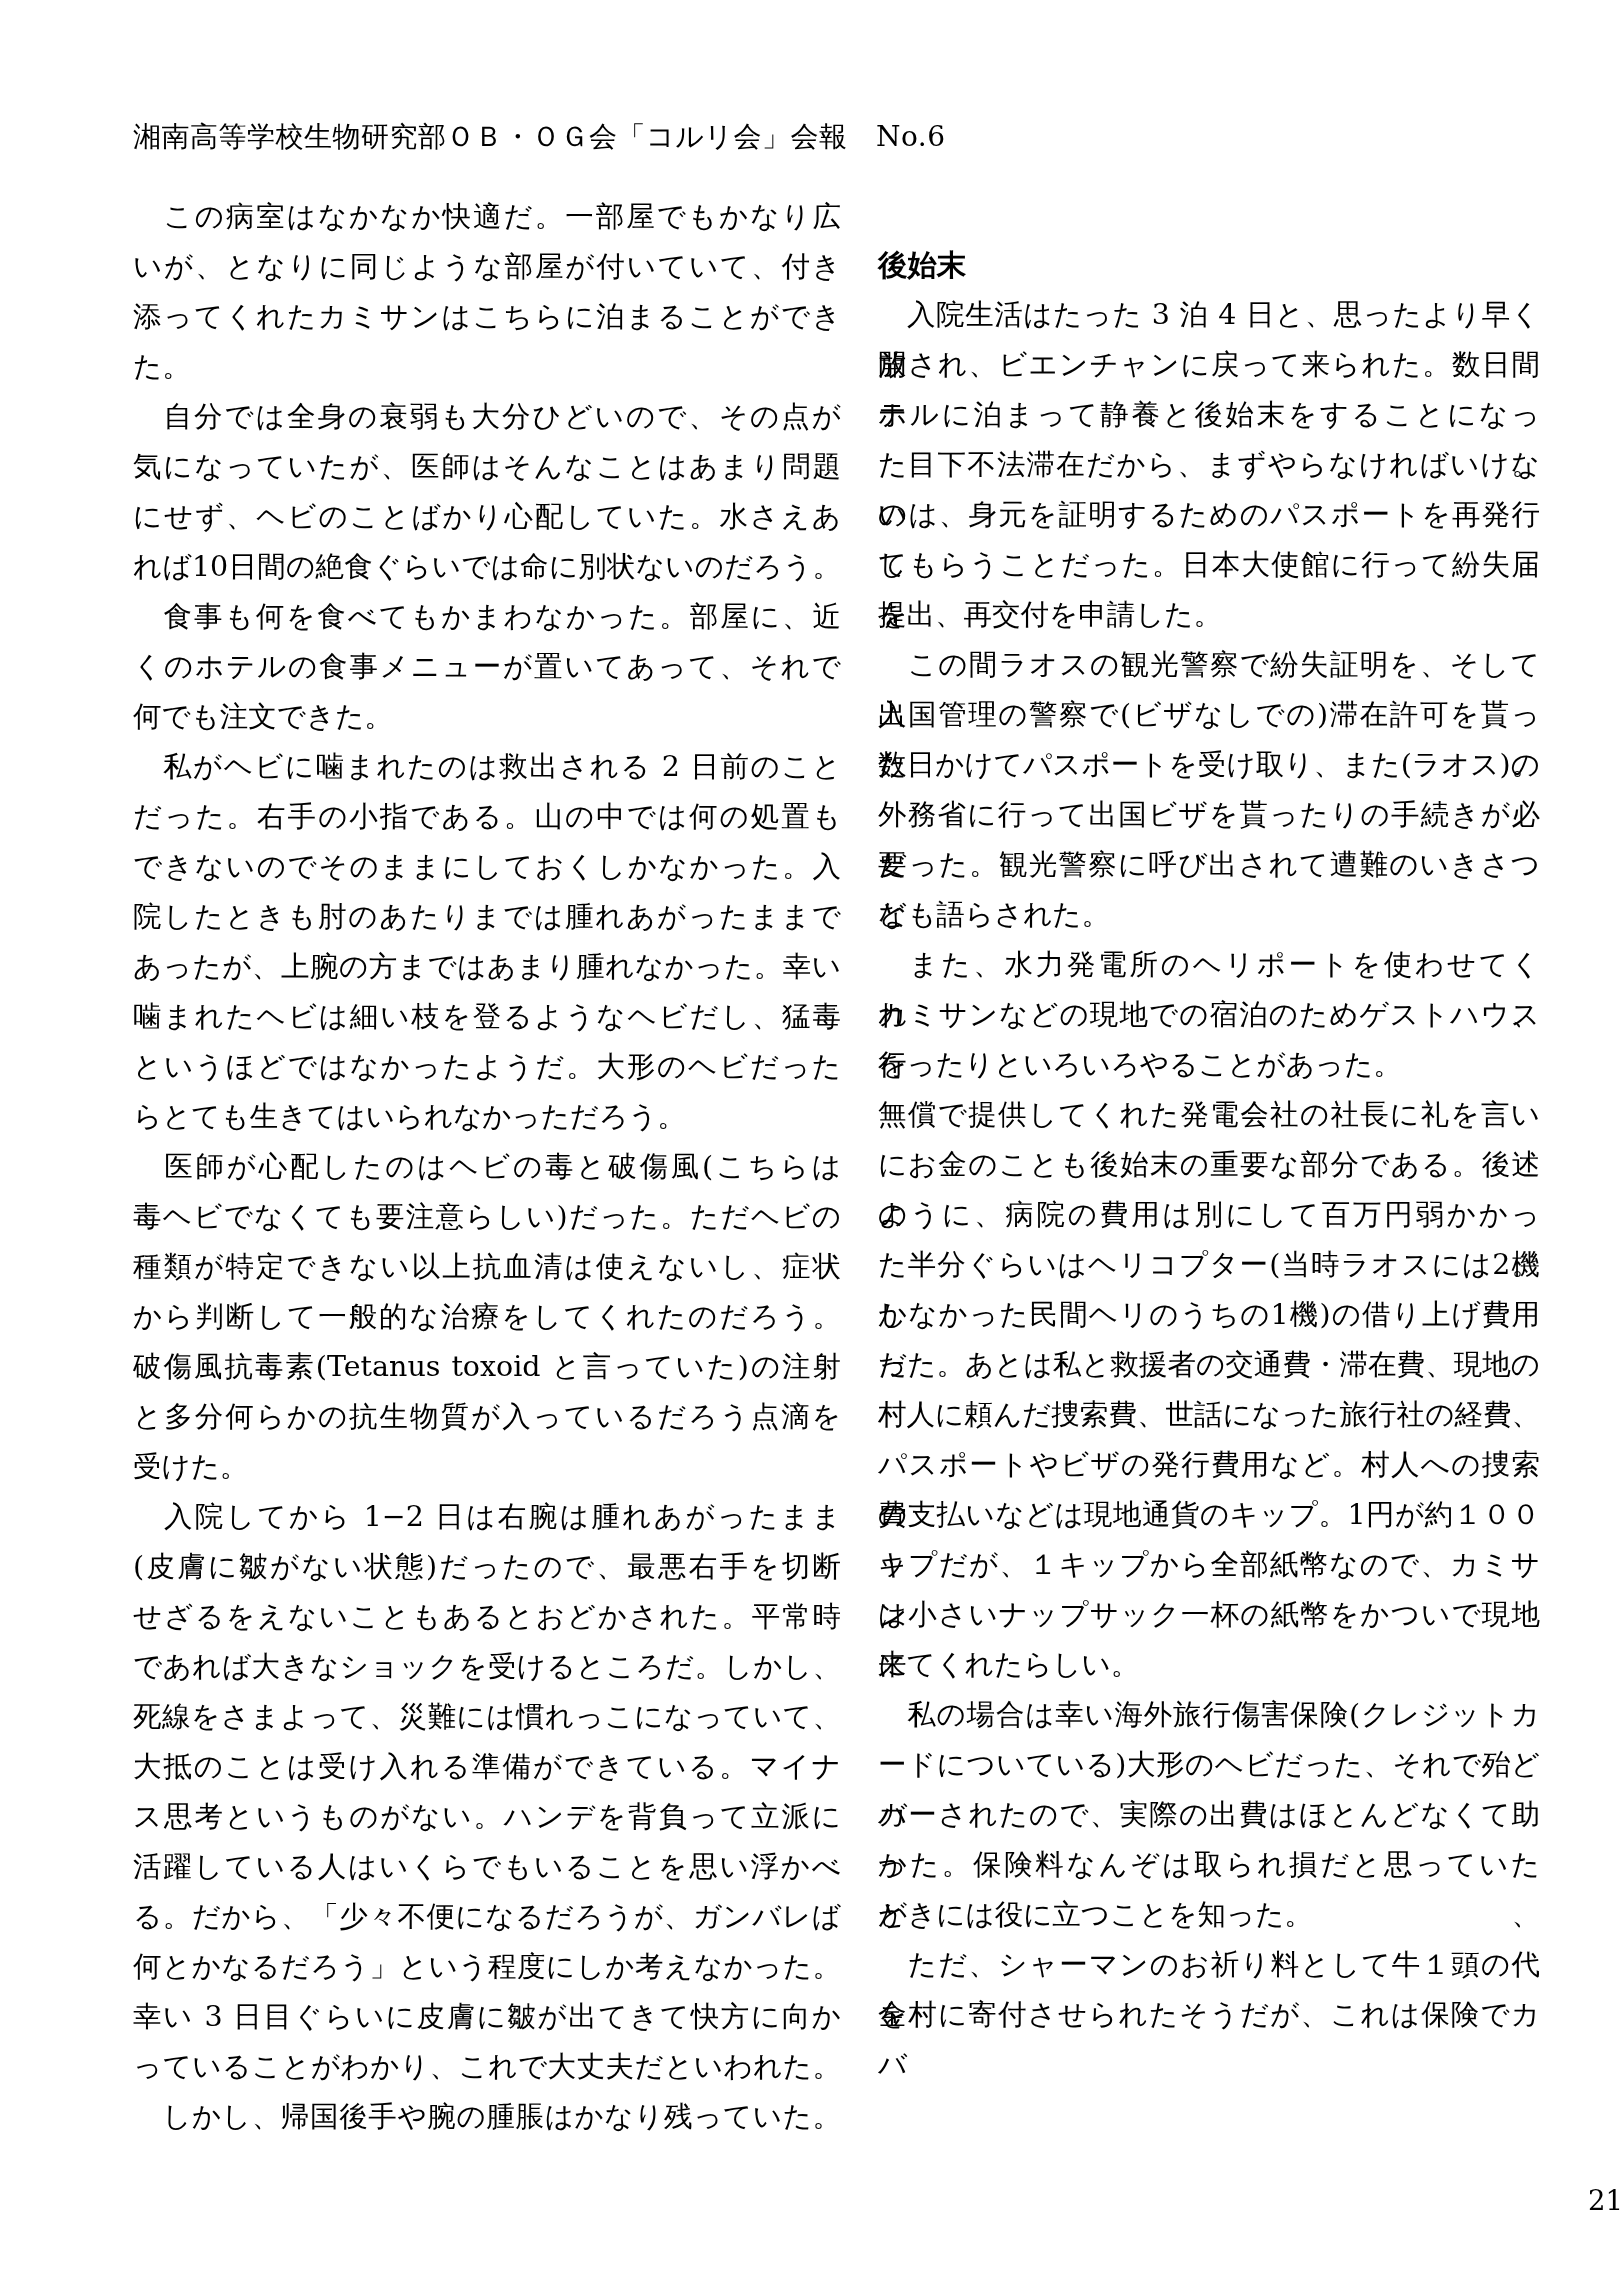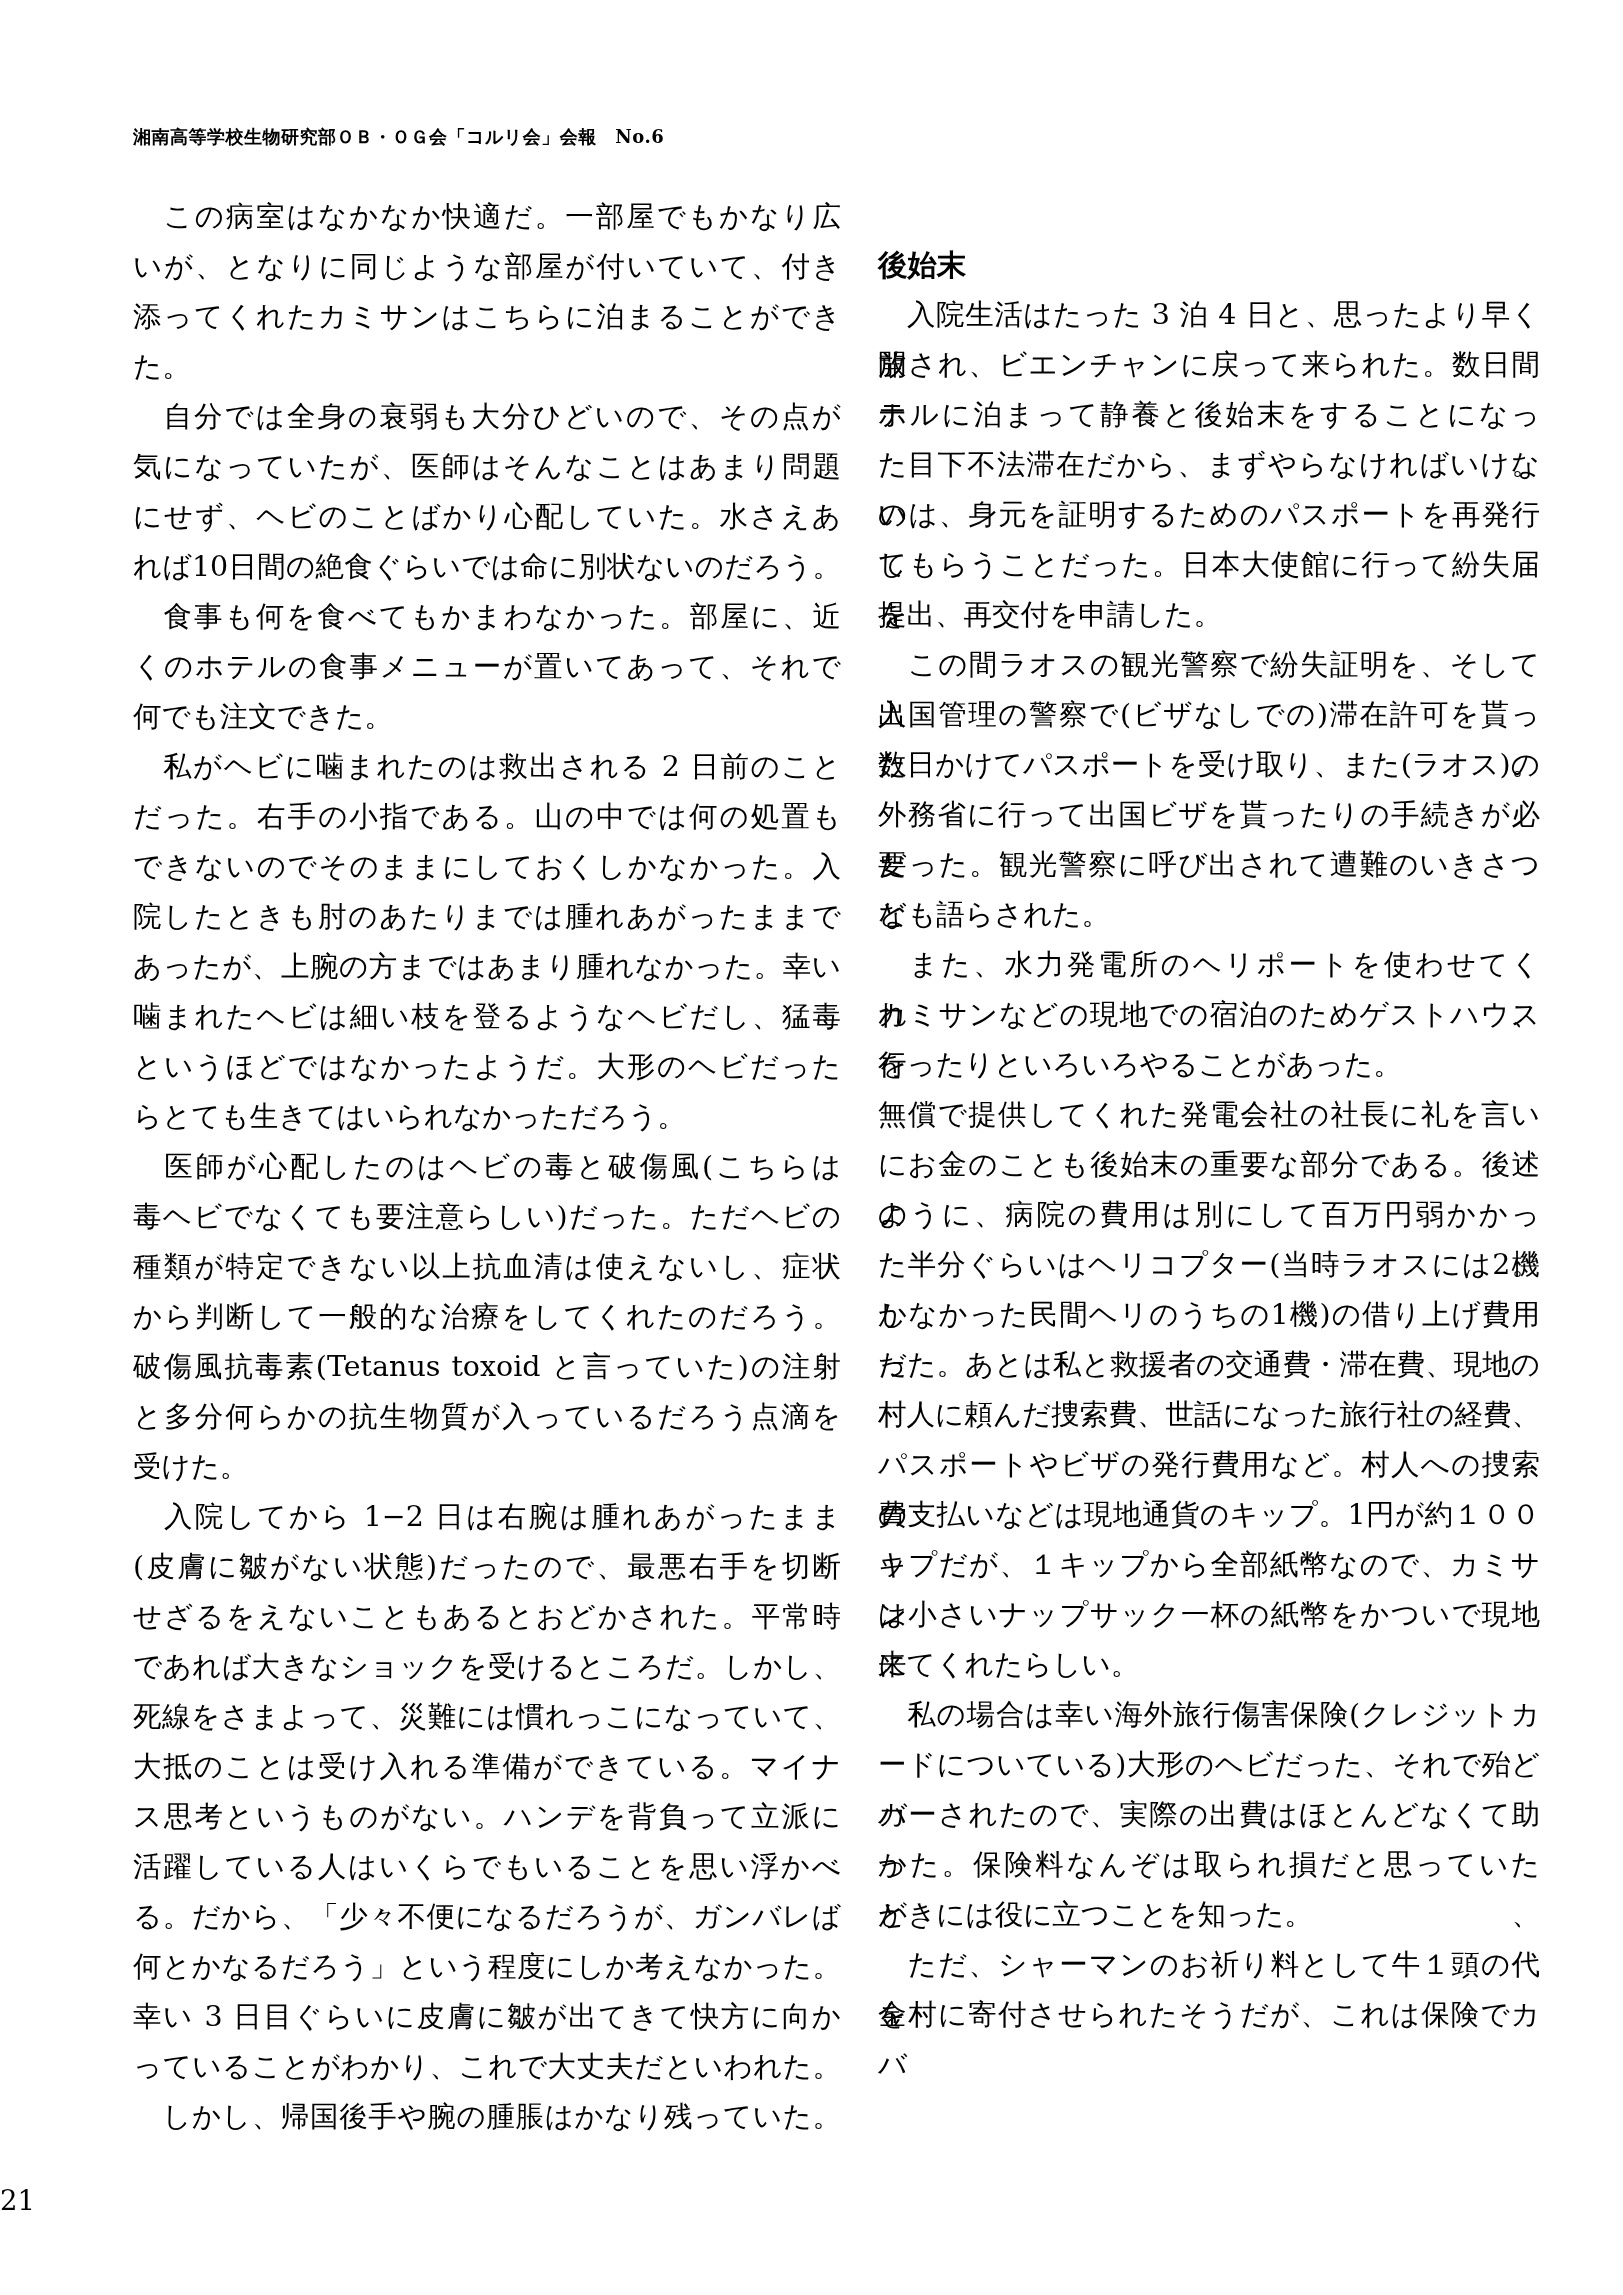--- a/index.html
+++ b/index.html
@@ -11,25 +11,24 @@
     position: relative;
     width: 1623px;
     height: 2295px;
     color: #000000;
     font-family: "DejaVu Serif", "Liberation Serif", serif;
   }
   .header {
     position: absolute;
     left: 133px;
     top: 117px;
-    font-size: 18px;
+    font-size: 28px;
     line-height: 39px;
     letter-spacing: 0.5px;
     white-space: nowrap;
-    font-weight: bold;
   }
   .columns {
     position: absolute;
     left: 133px;
     top: 192px;
     width: 1407px;
     display: flex;
   }
   .col-left {
     width: 708px;
@@ -56,21 +55,21 @@
     margin-top: 48px;
     font-size: 29.4px;
     font-weight: bold;
     font-family: "DejaVu Sans", "Liberation Sans", sans-serif;
   }
   .page-number {
     position: absolute;
     left: 0;
     top: 2176px;
     width: 1623px;
-    text-align: left;
+    text-align: right;
     font-size: 27.5px;
     line-height: 49px;
   }
 </style>
 </head>
 <body>
 
 <div>
 
   <div class="header">湘南高等学校生物研究部ＯＢ・ＯＧ会「コルリ会」会報　No.6</div>

